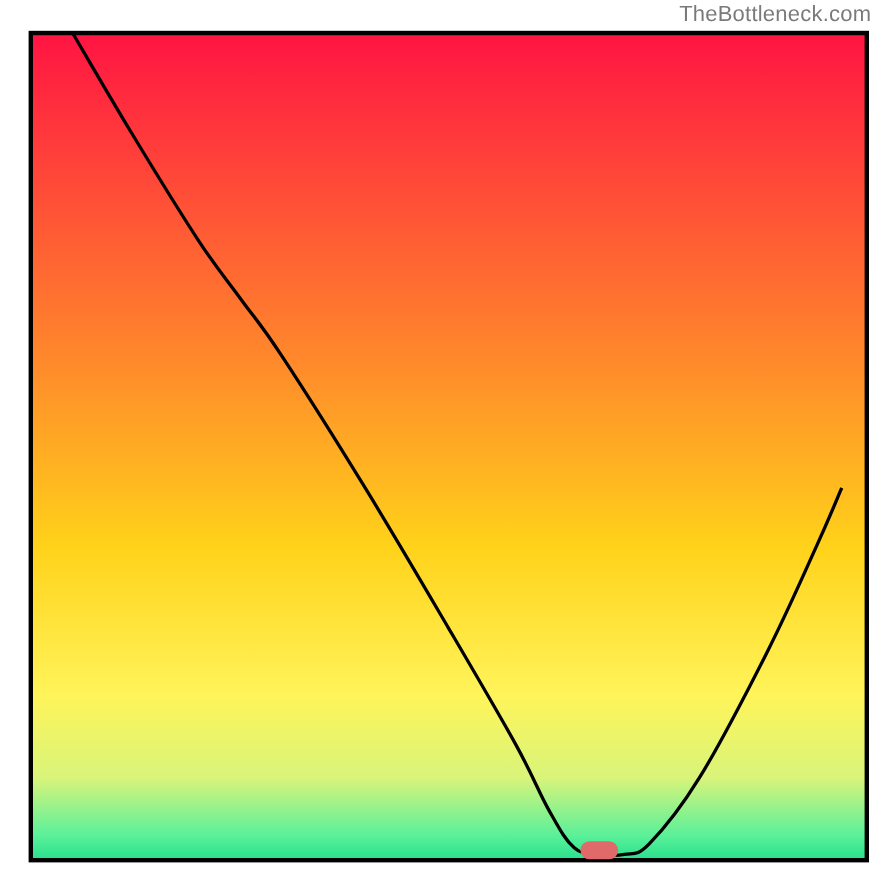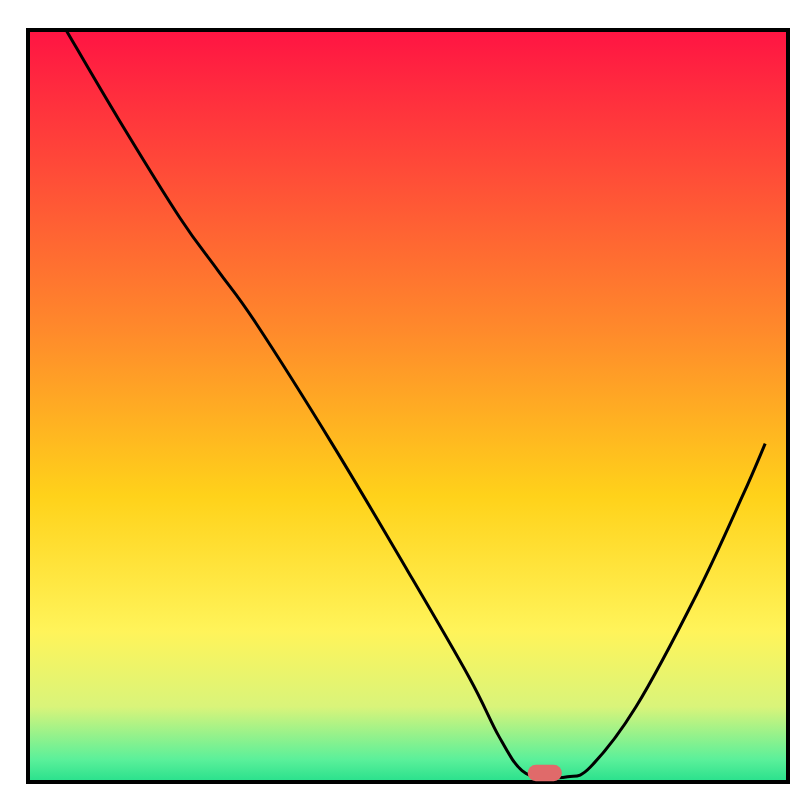--- a/index.html
+++ b/index.html
@@ -52,13 +52,14 @@
 
     <rect id="plot-bg" fill="url(#bg-grad)" x="28" y="30" width="760" height="752"></rect>
 
     <rect id="plot-frame" fill="none" stroke="#000" stroke-width="4" x="28" y="30" width="760" height="752"></rect>
 
     <path id="curve" fill="none" stroke="#000000" stroke-width="3" d="M 66 30 C 75.576 46.2432, 98.68 86.4, 119.2 120.24000000000001 C 139.72 154.08, 162.216 190.928, 180 218 C 197.784 245.072, 204.32 251.68959999999998, 218 270.64 C 231.68 289.5904, 235.48 292.14720000000005, 256 323.28000000000003 C 276.52 354.4128, 304.64 398.9312, 332 443.59999999999997 C 359.36 488.26879999999994, 383.37600000000003 529.4784, 408 571.4399999999999 C 432.62399999999997 613.4015999999999, 452.38399999999996 646.9408, 468.79999999999995 676.72 C 485.21599999999995 706.4992000000001, 489.62399999999997 719.96, 499.2 736.88 C 508.776 753.8, 513.792 763.54592, 522 770.72 C 530.208 777.89408, 536.5920000000001 775.65312, 544.8000000000001 776.736 C 553.008 777.81888, 559.392 778.49568, 567.6 776.736 C 575.808 774.97632, 578.088 779.54848, 590.4 766.96 C 602.712 754.37152, 616.848 737.9327999999999, 636 706.8 C 655.152 675.6672, 677.6479999999999 631.9008, 696.8 594 C 715.952 556.0992, 730.088 523.312, 742.4 496.24 C 754.712 469.168, 761.0959999999999 453.0752, 765.1999999999999 443.59999999999997"></path>
 
     <rect id="marker" rx="8.272000000000048" ry="8.272000000000048" x="527.7" y="764.704" width="34.19999999999993" height="16.544000000000096" fill="#e06a6a"></rect>
   </svg>
 
+  <div class="watermark">TheBottleneck.com</div>
 </div>
 
 </body></html>

